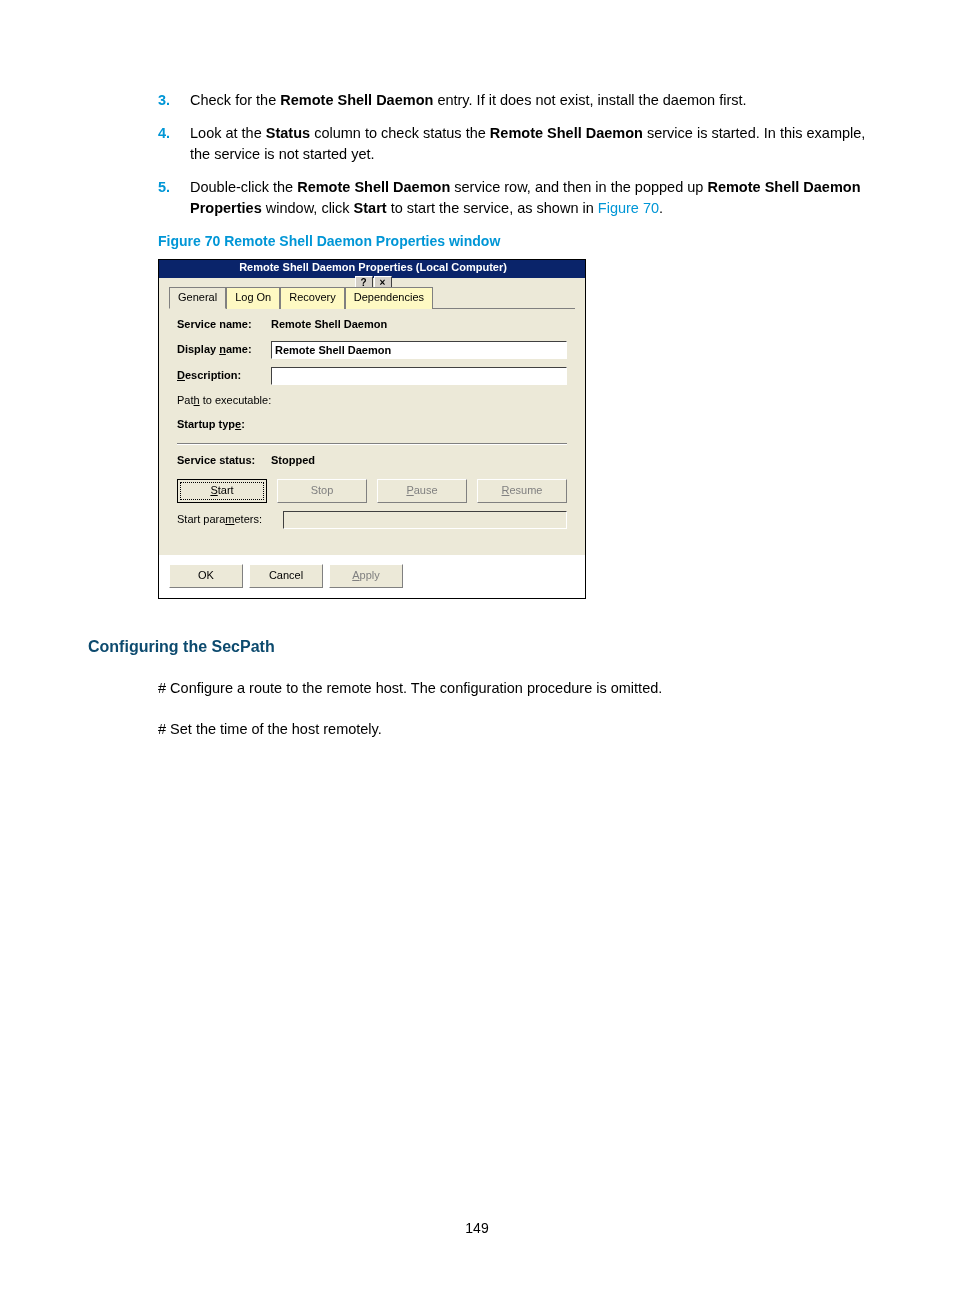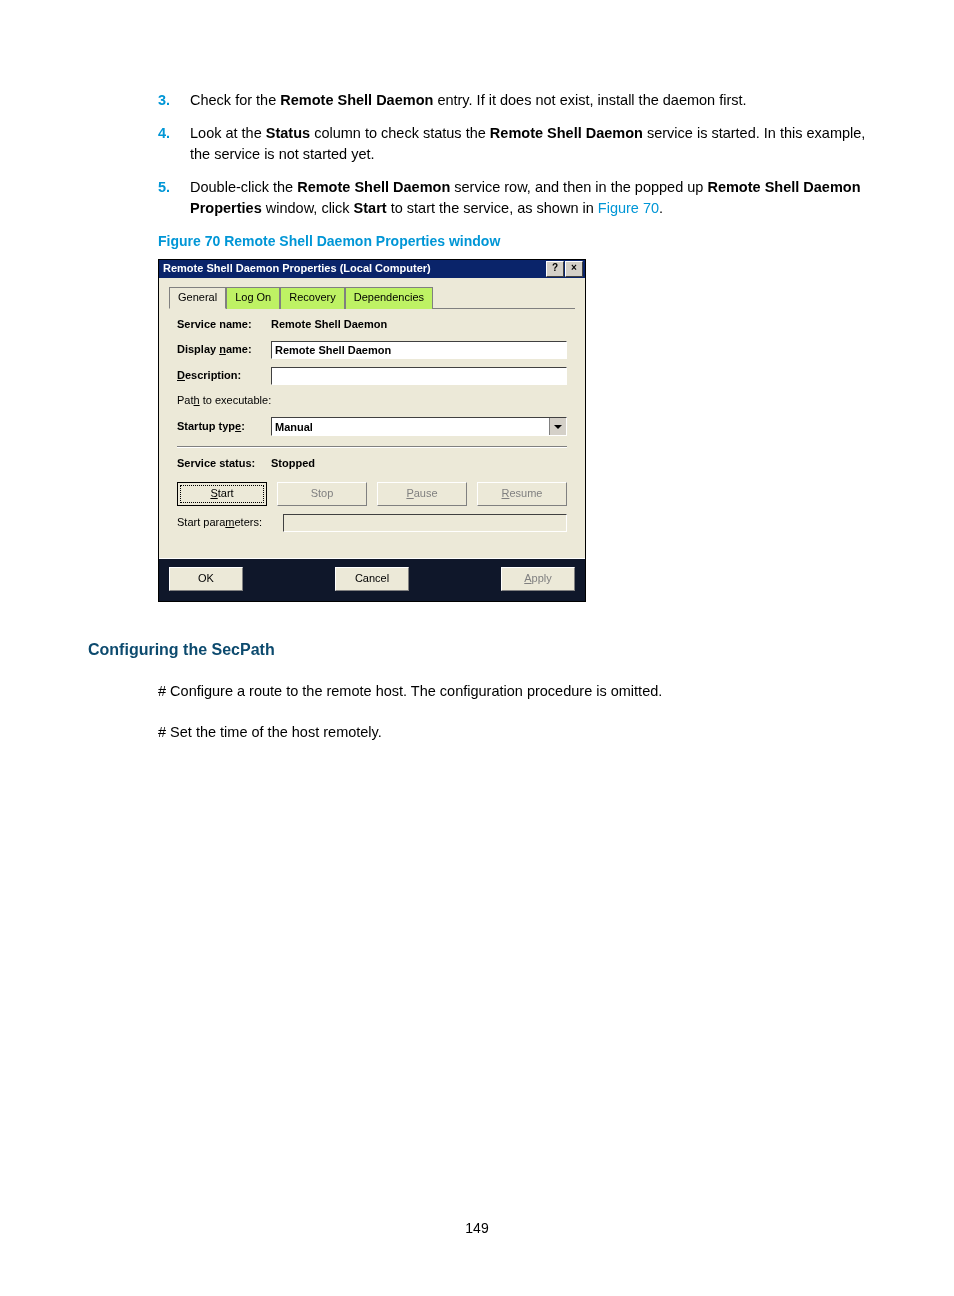--- a/index.html
+++ b/index.html
@@ -73,20 +73,21 @@
   .titlebar {
     background: #0a246a;
     color: #fff;
     height: 18px;
     display: flex;
     align-items: center;
     justify-content: space-between;
     padding: 0 2px 0 4px;
     font-weight: bold;
     font-size: 11px;
+    flex-direction: column;
   }
   .titlebtns { display: flex; gap: 1px; }
   .tbtn {
     width: 16px;
     height: 14px;
     background: #d4d0c8;
     border: 1px solid #fff;
     border-right-color: #404040;
     border-bottom-color: #404040;
     color: #000;
@@ -101,21 +102,21 @@
   }
   .tabs {
     display: flex;
     border-bottom: 1px solid #808080;
   }
   .tab {
     border: 1px solid #808080;
     border-bottom: none;
     padding: 2px 8px;
     margin-right: 0;
-    background: #bef264;
+    background: #fef9c3;
     font-size: 11px;
     position: relative;
     top: 1px;
   }
   .tab.active {
     background: #ece9d8;
     border-bottom: 1px solid #ece9d8;
   }
   .frow {
     display: flex;
@@ -216,25 +217,25 @@
   .winbtn.disabled { color: #808080; }
   .note {
     margin: 6px 8px 10px 8px;
     font-size: 11px;
     line-height: 1.3;
   }
   .startparam { display:flex; align-items:center; margin: 6px 8px 16px 8px; gap: 12px; }
   .startparam .flabel { width: 94px; }
   .dlgfooter {
     display: flex;
-    justify-content: space-between;
+    justify-content: flex-start;
     gap: 6px;
     padding: 8px 10px 10px 10px;
     border-top: 1px solid #fff;
-    background: #0f172a;
+    background: #ffffff;
   }
   .dlgfooter .winbtn { flex: 0 0 72px; }
 </style>
 </head>
 <body>
 
 <div class="page">
   <ol class="steps">
     <li>
       <span class="num">3.</span>
@@ -280,26 +281,20 @@
 
       <div class="frow">
         <div class="flabel"><span class="u">D</span>escription:</div>
         <div class="input-sunken"></div>
       </div>
 
       <div class="pathrow">Pat<span class="u">h</span> to executable:</div>
 
       <div class="frow">
         <div class="flabel">Startup typ<span class="u">e</span>:</div>
-        <div class="selectbox">
-          <div class="seltxt">Manual</div>
-          <div class="dropbtn">
-              <div class="tri"></div>
-            </div>
-        </div>
       </div>
 
       <div class="hr"></div>
 
       <div class="frow">
         <div class="flabel">Service status:</div>
         <div class="ftext">Stopped</div>
       </div>
 
       <div class="btnrow">

